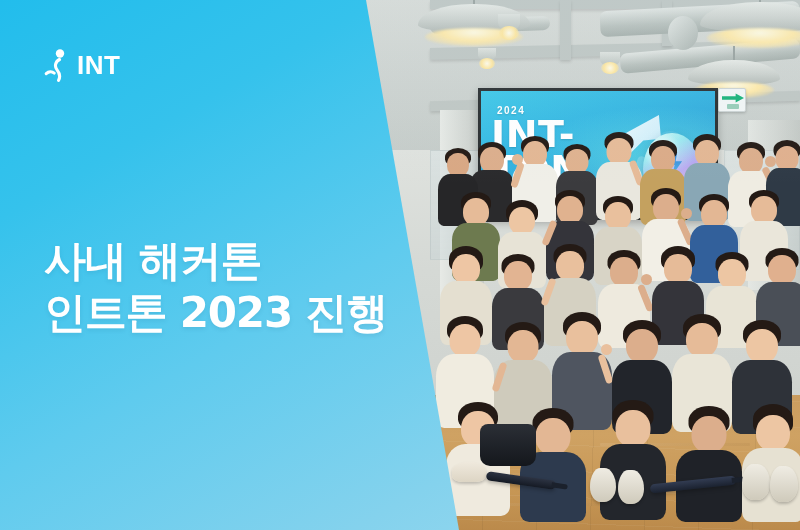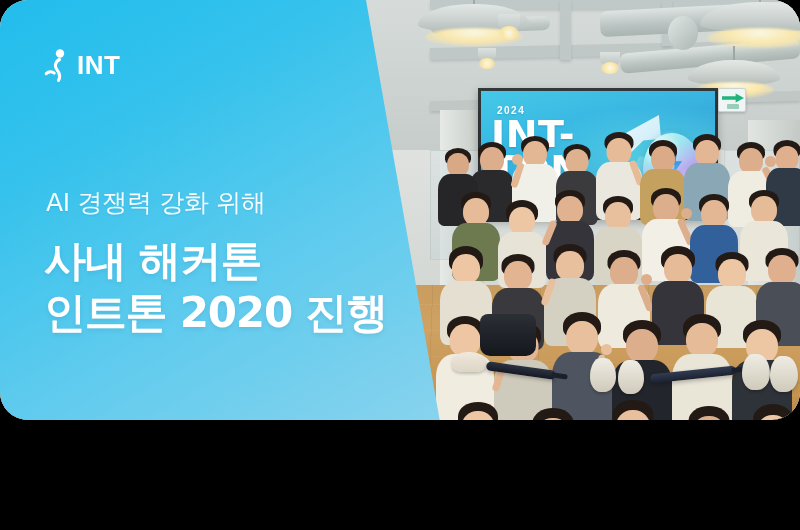--- a/index.html
+++ b/index.html
@@ -1,19 +1,19 @@
 <!DOCTYPE html>
 <html><head>
 <meta charset="utf-8">
 <style>
   * { margin:0; padding:0; box-sizing:border-box; }
   html,body { width:800px; height:530px; overflow:hidden; background:#000; }
   body { font-family:"Liberation Sans", sans-serif; }
 
-  #stage { position:relative; width:800px; height:420px; overflow:hidden;border-radius:28px; }
+  #stage { position:relative; width:800px; height:530px; overflow:hidden; }
 
   
   #photo {
     position:absolute; inset:0;
     background:#b9a98e;
     overflow:hidden;
   }
   #photo .scene { position:absolute; inset:0; }
 
   
@@ -520,18 +520,17 @@
 
     <div class="logo">
       <svg class="logo-mark" viewBox="0 0 26 34" aria-hidden="true">
         <circle cx="16" cy="5.5" r="4.2" fill="#ffffff"></circle>
         <path d="M15.5 11.5 C11.2 13.6 10.4 18.4 12.9 21.6 C15.6 25 16.6 28.6 14.6 32.3" stroke="#ffffff" stroke-width="3.1" fill="none" stroke-linecap="round"></path>
         <path d="M2.2 25.6 C4.8 23.2 8.1 23.4 10.2 25.1" stroke="#ffffff" stroke-width="3.1" fill="none" stroke-linecap="round"></path>
       </svg>
       <span class="logo-text">INT</span>
     </div>
 
-    <div class="kicker">AI 경쟁력 강화 위해</div>
     <div class="headline">사내 해커톤
-인트톤 2020 진행</div>
+인트톤 2023 진행</div>
   </div>
 
 </div>
 
 </body></html>

